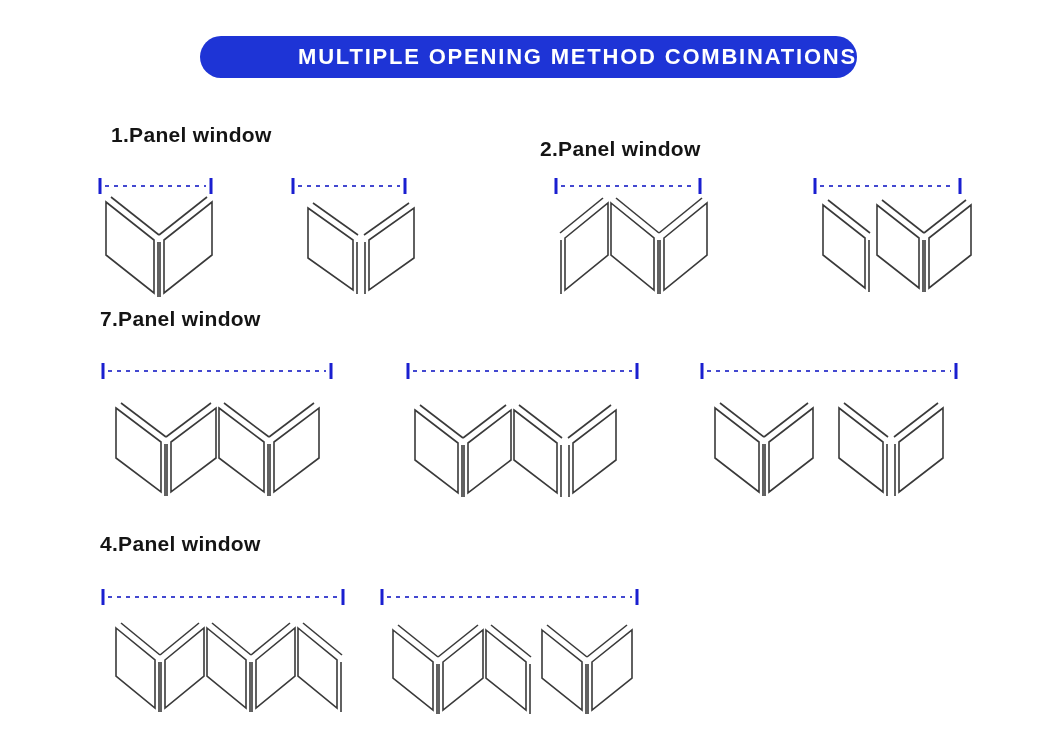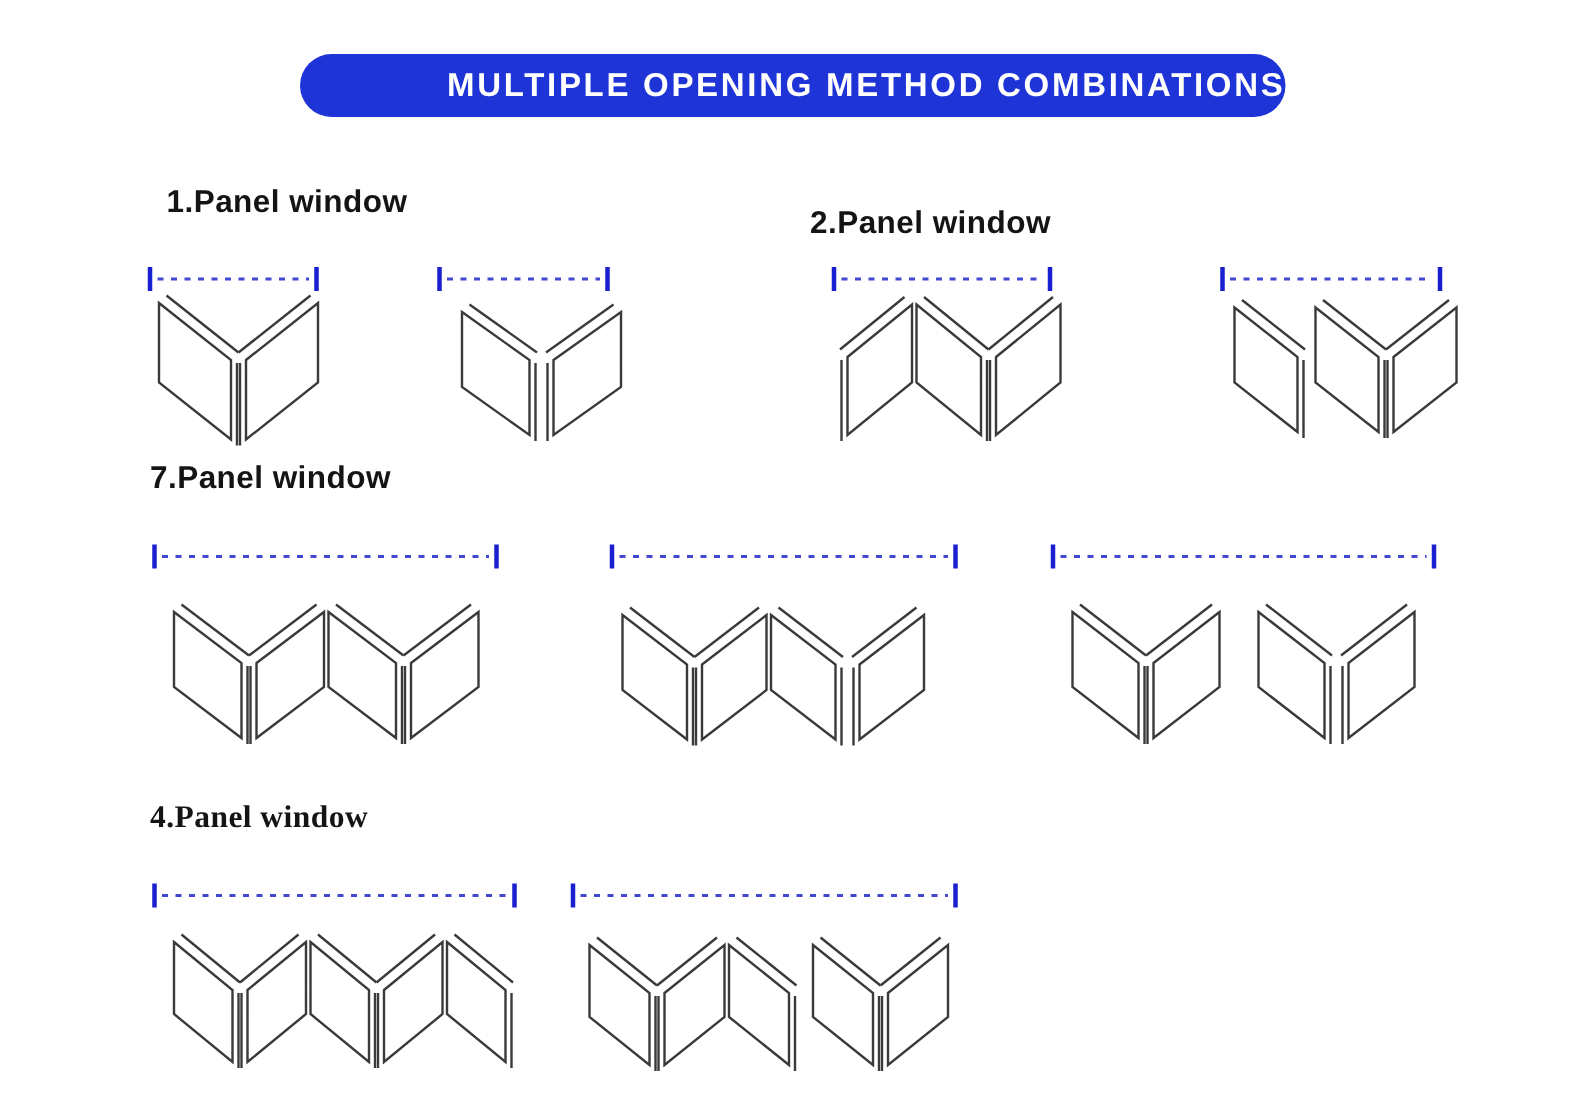--- a/index.html
+++ b/index.html
@@ -25,21 +25,21 @@
 <body>
 
 <div class="page">
   <div class="pill" style="background: rgb(30, 52, 214);">
     <span style="color: rgb(255, 255, 255);">MULTIPLE OPENING METHOD COMBINATIONS</span>
   </div>
 
   <div class="section-label" style="left: 111px; top: 123px; color: rgb(20, 20, 20);">1.Panel window</div>
   <div class="section-label" style="left: 540px; top: 137px; color: rgb(20, 20, 20);">2.Panel window</div>
   <div class="section-label" style="left: 100px; top: 307px; color: rgb(20, 20, 20);">7.Panel window</div>
-  <div class="section-label" style="left: 100px; top: 532px; color: rgb(20, 20, 20); font-family: Liberation Serif, serif;">4.Panel window</div>
+  <div class="section-label" style="left: 100px; top: 532px; color: rgb(20, 20, 20);">4.Panel window</div>
 
   <svg id="canvas" width="1060" height="737" viewBox="0 0 1060 737">
       <g>
         <g>
           <rect x="98.5" y="178" width="3" height="16" fill="#1a1fd0"></rect>
           <rect x="209.5" y="178" width="3" height="16" fill="#1a1fd0"></rect>
           <line x1="105" y1="186" x2="206" y2="186" stroke="#4348d0" stroke-width="2" stroke-dasharray="4 5"></line>
         </g>
         <g>
           <path d="M106,202 L154,240 L154,293 L106,255 Z" fill="none" stroke="#3a3a3a" stroke-width="1.6"></path>

